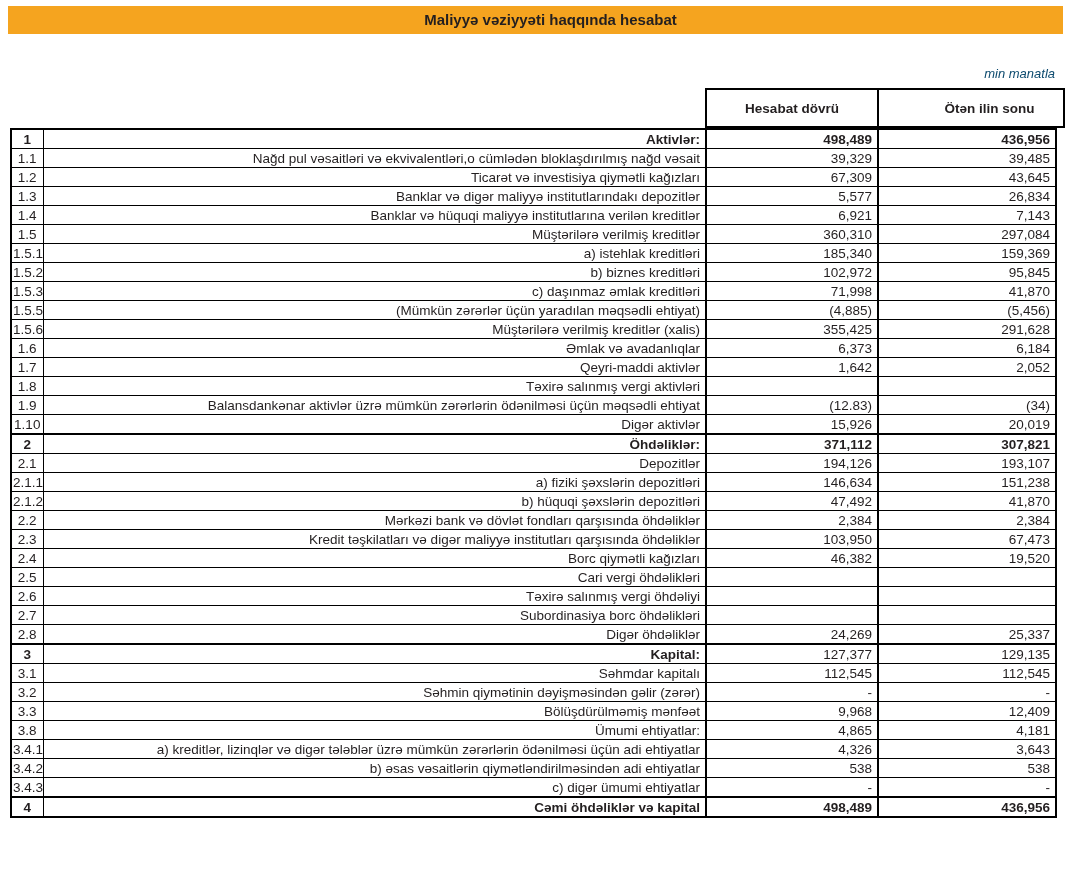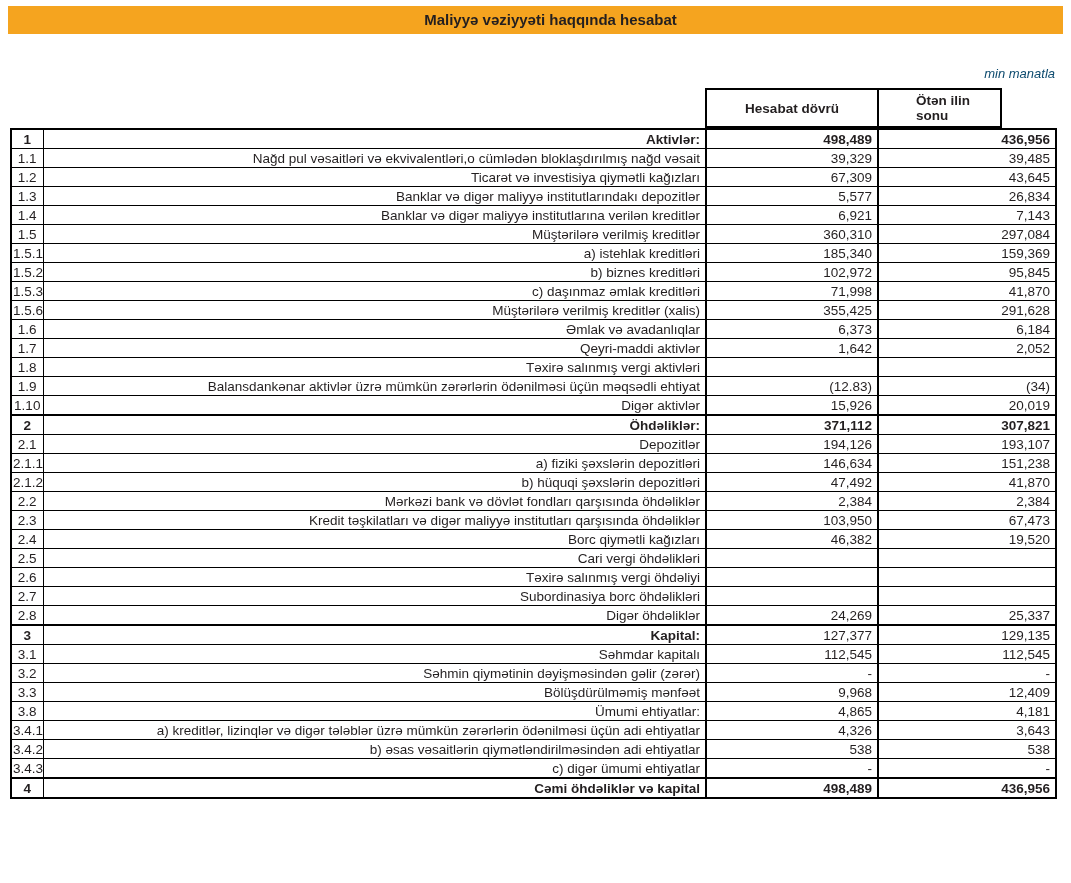--- a/index.html
+++ b/index.html
@@ -37,21 +37,21 @@
     width: 1045px;
     text-align: right;
     font-style: italic;
     font-size: 13px;
     color: #0c4a6e;
   }
   .col-headers {
     position: absolute;
     top: 88px;
     left: 705px;
-    width: 297px;
+    width: 360px;
     height: 40px;
     display: flex;
     box-sizing: border-box;
     border: 2px solid #000;
   }
   .col-headers .hcell {
     box-sizing: border-box;
     display: flex;
     align-items: center;
     justify-content: center;
@@ -130,21 +130,21 @@
           <td class="c-val">43,645</td>
         </tr>
         <tr>
           <td class="c-no">1.3</td>
           <td class="c-label">Banklar və digər maliyyə institutlarındakı depozitlər</td>
           <td class="c-val">5,577</td>
           <td class="c-val">26,834</td>
         </tr>
         <tr>
           <td class="c-no">1.4</td>
-          <td class="c-label">Banklar və digər maliyyə institutlarına verilən kreditlər</td>
+          <td class="c-label">Banklar və hüquqi maliyyə institutlarına verilən kreditlər</td>
           <td class="c-val">6,921</td>
           <td class="c-val">7,143</td>
         </tr>
         <tr>
           <td class="c-no">1.5</td>
           <td class="c-label">Müştərilərə verilmiş kreditlər</td>
           <td class="c-val">360,310</td>
           <td class="c-val">297,084</td>
         </tr>
         <tr>
@@ -157,20 +157,26 @@
           <td class="c-no">1.5.2</td>
           <td class="c-label">b) biznes kreditləri</td>
           <td class="c-val">102,972</td>
           <td class="c-val">95,845</td>
         </tr>
         <tr>
           <td class="c-no">1.5.3</td>
           <td class="c-label">c) daşınmaz əmlak kreditləri</td>
           <td class="c-val">71,998</td>
           <td class="c-val">41,870</td>
+        </tr>
+        <tr>
+          <td class="c-no">1.5.5</td>
+          <td class="c-label">(Mümkün zərərlər üçün yaradılan məqsədli ehtiyat)</td>
+          <td class="c-val">(4,885)</td>
+          <td class="c-val">(5,456)</td>
         </tr>
         <tr>
           <td class="c-no">1.5.6</td>
           <td class="c-label">Müştərilərə verilmiş kreditlər (xalis)</td>
           <td class="c-val">355,425</td>
           <td class="c-val">291,628</td>
         </tr>
         <tr>
           <td class="c-no">1.6</td>
           <td class="c-label">Əmlak və avadanlıqlar</td>

